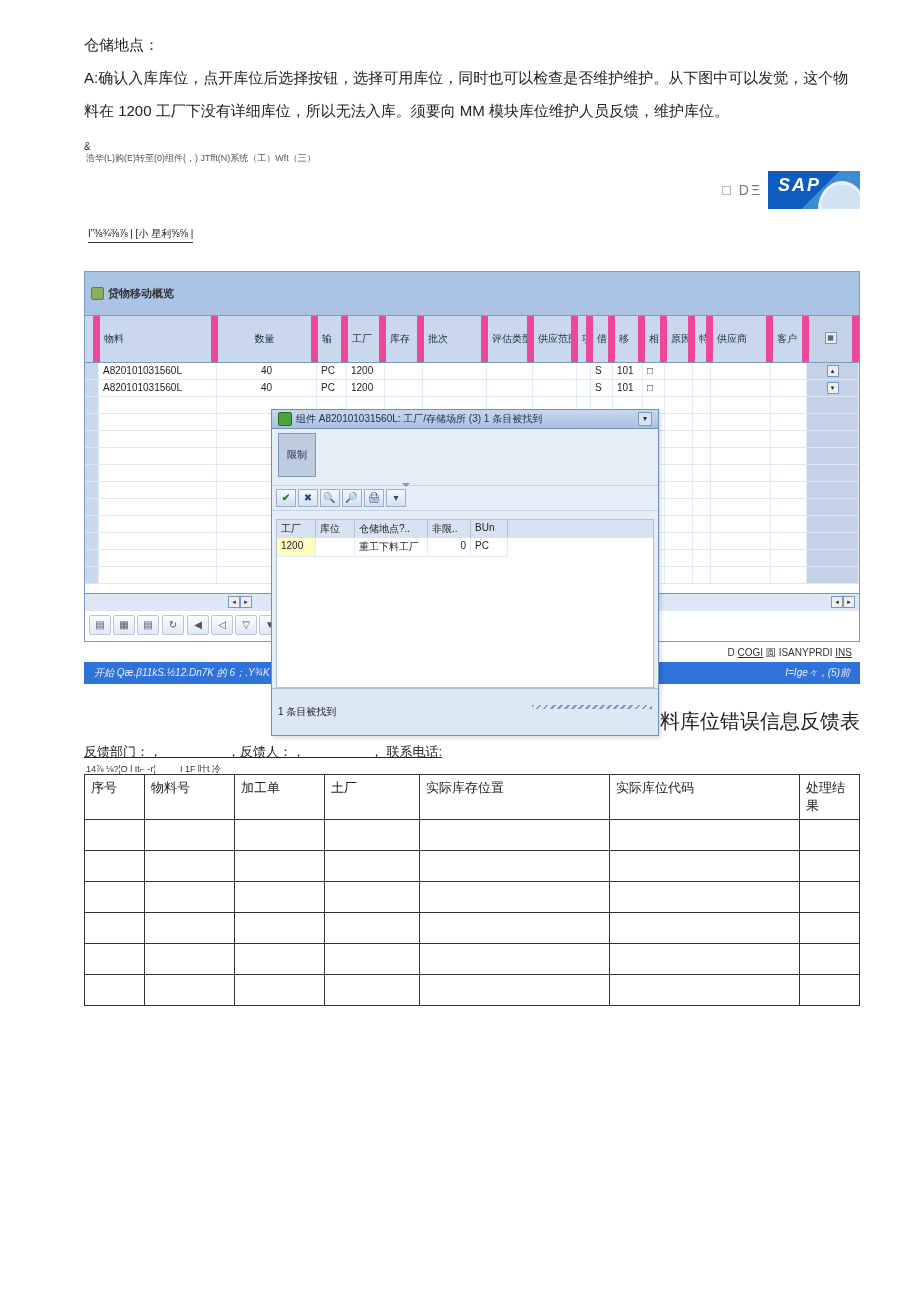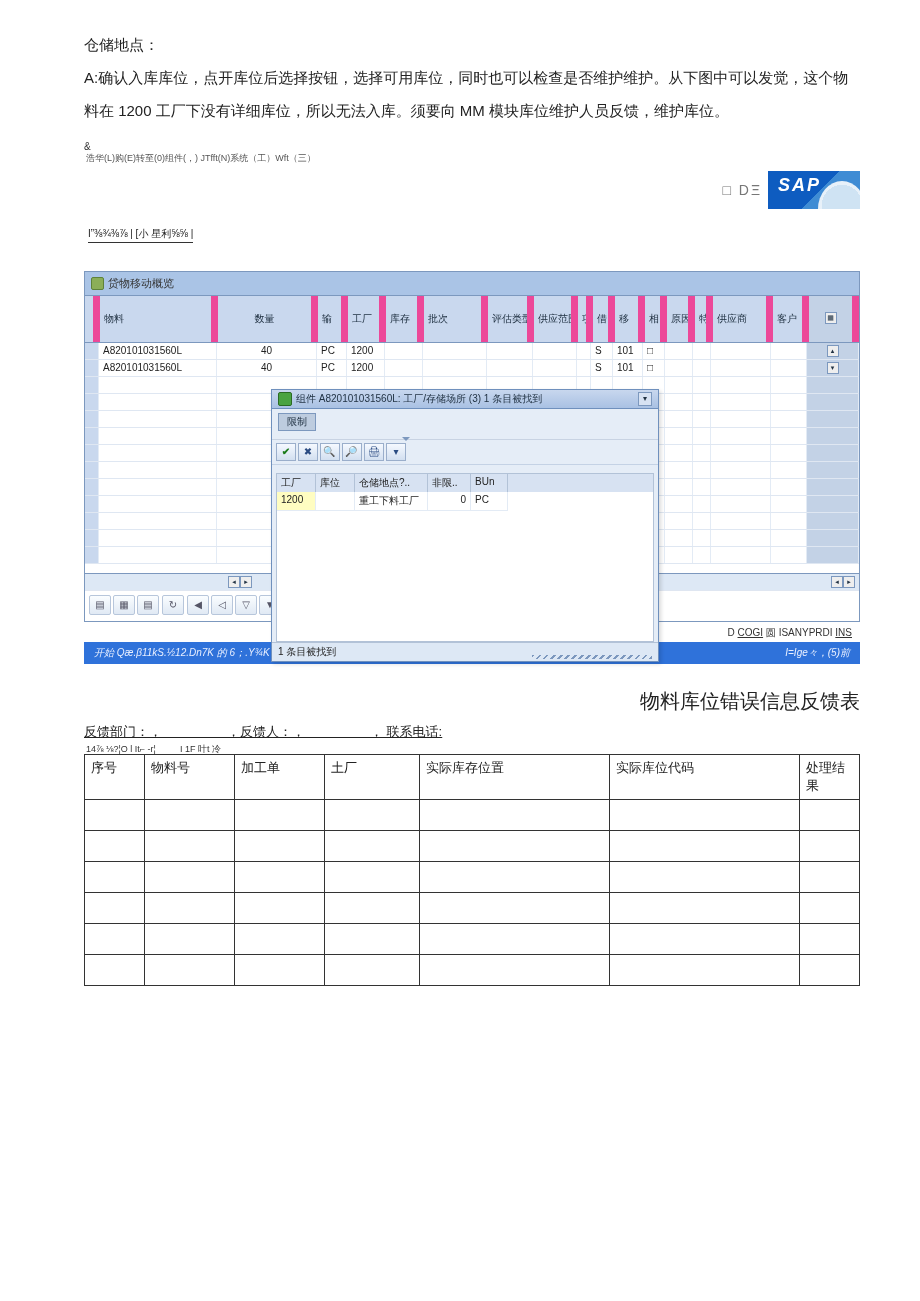--- a/index.html
+++ b/index.html
@@ -10,48 +10,48 @@
 .sap-header{display:flex;justify-content:flex-end;align-items:center;gap:6px;margin:6px 0 16px 0}
 .sap-sq{font-size:14px;letter-spacing:2px;color:#777}
 .sap-logo{width:92px;height:38px;position:relative;overflow:hidden}
 .sap-logo .blue{position:absolute;inset:0;background:linear-gradient(135deg,#0e5cc0 0 55%,#3f8cd4 55% 100%)}
 .sap-logo .txt{position:absolute;left:10px;top:4px;font-weight:900;font-style:italic;color:#fff;font-size:18px;letter-spacing:2px}
 .sap-logo .wave{position:absolute;right:-6px;bottom:0;width:48px;height:28px;border-top-left-radius:50% 100%;border-top-right-radius:50% 100%;background:radial-gradient(ellipse at 50% 90%,#cfe3f3 0 60%,transparent 60%),#e8f1f9}
 .red-link{color:#c23;font-size:11px;margin:0 0 4px 6px}
 .underline{display:inline-block;border-bottom:1px solid #333;padding-bottom:1px;font-size:10px;margin:2px 0 10px 4px}
 
 .sap-win{border:1px solid #7c98be;background:#dde8f5;box-sizing:border-box;margin:18px 0 0 0}
-.title-strip{display:flex;align-items:center;background:#aac4e6;font-size:11px;font-weight:400;color:#333;padding:4px 6px;border-bottom:1px solid #7c98be}
+.title-strip{display:flex;align-items:center;background:#aac4e6;font-size:11px;font-weight:700;color:#333;padding:14px 6px;border-bottom:1px solid #7c98be}
 .grid{background:#fff}
 .grid-head{display:flex;background:#c9d8ee;border-bottom:1px solid #7c98be}
 .grid-head>div{font-size:10px;color:#234;padding:16px 4px;box-sizing:border-box;border-right:7px solid #ec4899;overflow:hidden;white-space:nowrap}
 .grid-body{min-height:230px;position:relative}
 .grid-row{display:flex;border-bottom:1px solid #dfe7f2}
 .grid-row>div{font-size:10px;padding:2px 4px;box-sizing:border-box;border-right:1px solid #e3ebf5;white-space:nowrap;overflow:hidden;min-height:16px}
 .rh{width:14px;background:#c9d8ee;border-right:1px solid #7c98be}
 .c-mat{width:118px}.c-qty{width:100px;text-align:center}.c-uom{width:30px}.c-plant{width:38px}.c-sloc{width:38px}.c-batch{width:64px}.c-valtype{width:46px}.c-scope{width:44px}.c-item{width:14px}.c-bj{width:22px}.c-mv{width:30px}.c-xb{width:22px}.c-rs{width:28px}.c-sp{width:18px}.c-vend{width:60px}.c-cust{width:36px}.c-end{flex:1;background:#c3d2e6}
 .scroll-col{width:14px;background:#c3d2e6;display:flex;flex-direction:column;align-items:center}
 .sc-sq{width:10px;height:10px;background:#eee;border:1px solid #7c98be;font-size:7px;line-height:9px;text-align:center;color:#234}
 
 .popup{position:absolute;left:186px;top:46px;width:386px;border:1px solid #6f90bd;background:#e5edf7;box-shadow:2px 2px 4px rgba(0,0,0,.15)}
 .popup-title{background:linear-gradient(180deg,#c8d7ee,#a9c1e3);display:flex;align-items:center;gap:4px;font-size:10px;padding:2px 6px;border-bottom:1px solid #6f90bd;color:#234}
 .popup-title .green{width:12px;height:12px;background:#4aa341;border:1px solid #2b6b24;border-radius:2px}
 .popup-title .clbtn{margin-left:auto;width:12px;height:12px;background:#d7e2f2;border:1px solid #7c98be;font-size:8px;text-align:center;line-height:11px}
 .popup-tab{display:flex;padding:4px 6px 0 6px}
-.tab{font-size:10px;background:#bdccdf;border:1px solid #7c98be;padding:1px 8px;color:#234}
+.tab{font-size:10px;background:#bdccdf;border:1px solid #7c98be;padding:14px 8px;color:#234}
 .popup-sep{height:6px;background:#e5edf7;border-bottom:1px solid #c8d3e3;margin-top:2px;position:relative}
 .popup-sep:after{content:"";position:absolute;left:130px;top:4px;width:8px;height:4px;background:#7c98be;clip-path:polygon(0 0,100% 0,50% 100%)}
 .popup-tb{margin:8px 4px 0 4px;background:#fff;border:1px solid #b2c2d7}
 .tbhead{display:flex;background:#d7e2f2;font-size:10px}
 .tbhead>div{border-right:1px solid #b2c2d7;padding:2px 4px}
 .popup-row{display:flex;font-size:10px}
 .popup-row>div{border-right:1px solid #e3ebf5;border-bottom:1px solid #e3ebf5;padding:2px 4px;white-space:nowrap}
 .pc1{width:30px}.pc2{width:30px}.pc3{width:64px}.pc4{width:34px}.pc5{width:28px}
 .popup-pad{height:130px}
-.popup-foot{display:flex;align-items:flex-end;gap:16px;background:#dde8f5;border-top:1px solid #b2c2d7;padding:2px 6px;font-size:10px}
+.popup-foot{display:flex;align-items:flex-start;gap:16px;background:#dde8f5;border-top:1px solid #b2c2d7;padding:16px 6px;font-size:10px}
 .slash{width:120px;height:4px;background:repeating-linear-gradient(135deg,#7c98be 0 2px,transparent 2px 5px);margin-left:auto}
 .btnrow{display:flex;gap:2px;background:#e5edf7;padding:3px 4px;border-bottom:1px solid #c4d2e5}
 .sqbtn{width:18px;height:16px;border:1px solid #9aaecb;background:linear-gradient(180deg,#f5f9ff,#d2dff0);font-size:10px;line-height:15px;text-align:center;color:#2a4b82}
 .sqbtn.g{color:#1b7b1b;font-weight:700}
 
 .grid-footer{display:flex;align-items:center;font-size:10px;background:#dde8f5;border-top:1px solid #7c98be;padding:2px 4px}
 .scroll-pair{display:inline-flex;margin-left:6px}
 .toolbar{display:flex;align-items:center;gap:3px;padding:4px 4px 6px 4px;background:#fff;border-top:1px solid #dfe6f1}
 .toolbar .seg{display:flex;gap:2px}
 .toolbar .tbtn{width:20px;height:18px;border:1px solid #b7c6db;background:linear-gradient(180deg,#fafdff,#e0e9f4);border-radius:2px;font-size:10px;line-height:17px;text-align:center;color:#556}

